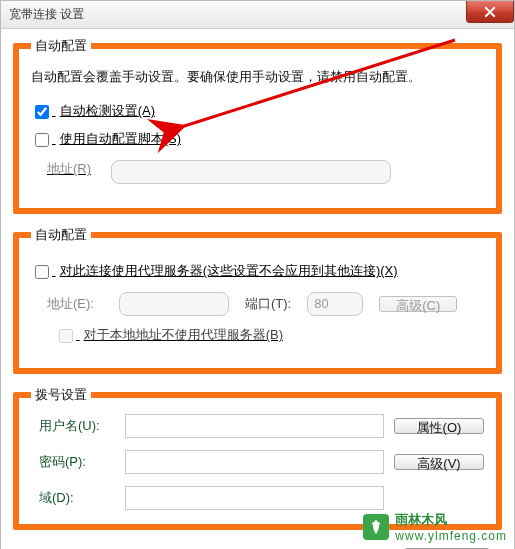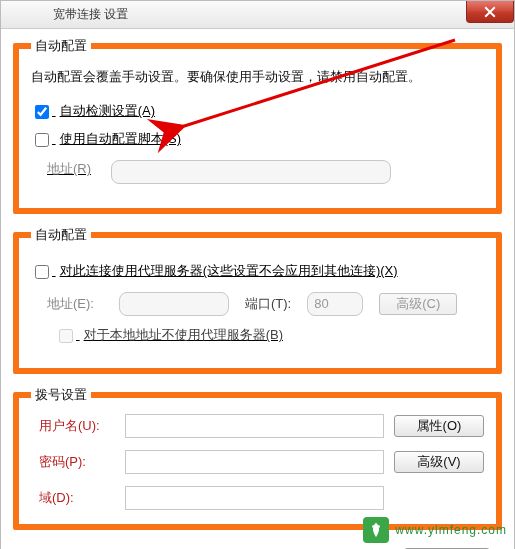--- a/index.html
+++ b/index.html
@@ -25,21 +25,20 @@
       background: linear-gradient(to bottom, #fafafa, #e8e8e8);
       border-bottom: 1px solid #ccc;
       display: flex;
       align-items: center;
       padding: 0 8px;
       position: relative;
     }
     .titlebar-title {
       color: #333;
       font-size: 12px;
-      margin-left: 44px;
     }
     .close-btn {
       position: absolute;
       right: 0;
       top: 0;
       width: 48px;
       height: 22px;
       background: linear-gradient(to bottom, #e67a6f 0%, #cf4b3a 45%, #c23b29 55%, #a8291a 100%);
       border: 1px solid #8a2a1e;
       border-bottom-left-radius: 4px;
@@ -104,21 +103,21 @@
       padding: 2px 6px;
       font-size: 13px;
       font-family: inherit;
     }
     input[type="text"]:disabled {
       background: #f6f6f6;
       color: #999;
       border-radius: 8px;
     }
     .btn {
-      height: 22px;
+      height: 16px;
       min-width: 78px;
       padding: 0 10px;
       border: 1px solid #9a9a9a;
       border-radius: 3px;
       background: linear-gradient(to bottom, #fdfdfd, #e6e6e6);
       font-size: 13px;
       font-family: inherit;
       cursor: pointer;
       color: #111;
     }
@@ -135,21 +134,21 @@
       margin: 10px 0;
     }
     .dial-grid {
       display: grid;
       grid-template-columns: 84px 1fr 90px;
       row-gap: 12px;
       column-gap: 10px;
       align-items: center;
     }
     .dial-label {
-      color: #b91c1c;
+      color: #14532d;
       padding-left: 8px;
     }
     .footer {
       display: flex;
       justify-content: flex-end;
       padding: 6px 12px 0 0;
     }
     .footer .btn { min-width: 86px; }
     .arrow-overlay {
       position: absolute;
@@ -270,15 +269,16 @@
 
 <div class="watermark">
   <div class="watermark-icon">
     <svg width="18" height="18" viewBox="0 0 20 20">
       <path d="M10 2 C6 6 5 10 10 18 C15 10 14 6 10 2 Z" fill="#fff"></path>
       <circle cx="7" cy="6" r="1.4" fill="#fff"></circle>
       <circle cx="13" cy="6" r="1.4" fill="#fff"></circle>
     </svg>
   </div>
   <div>
+    <div class="watermark-text1">雨林木风</div>
     <div class="watermark-text2">www.ylmfeng.com</div>
   </div>
 </div>
 
 </body></html>

